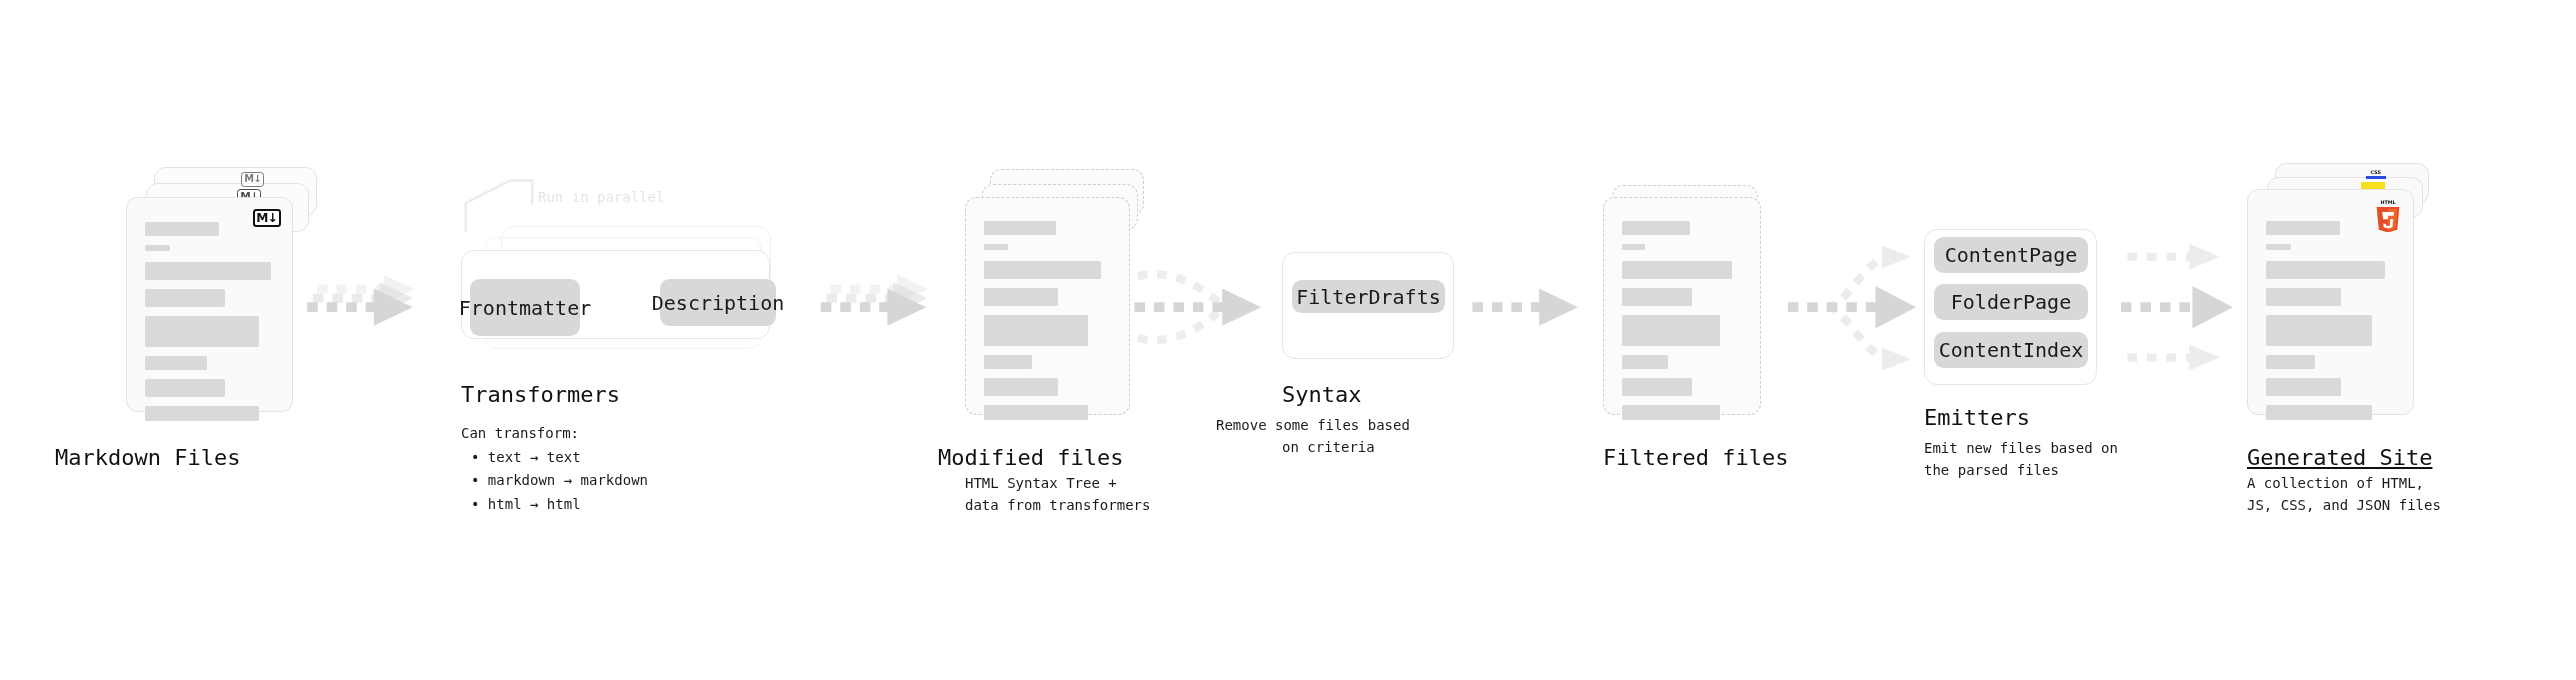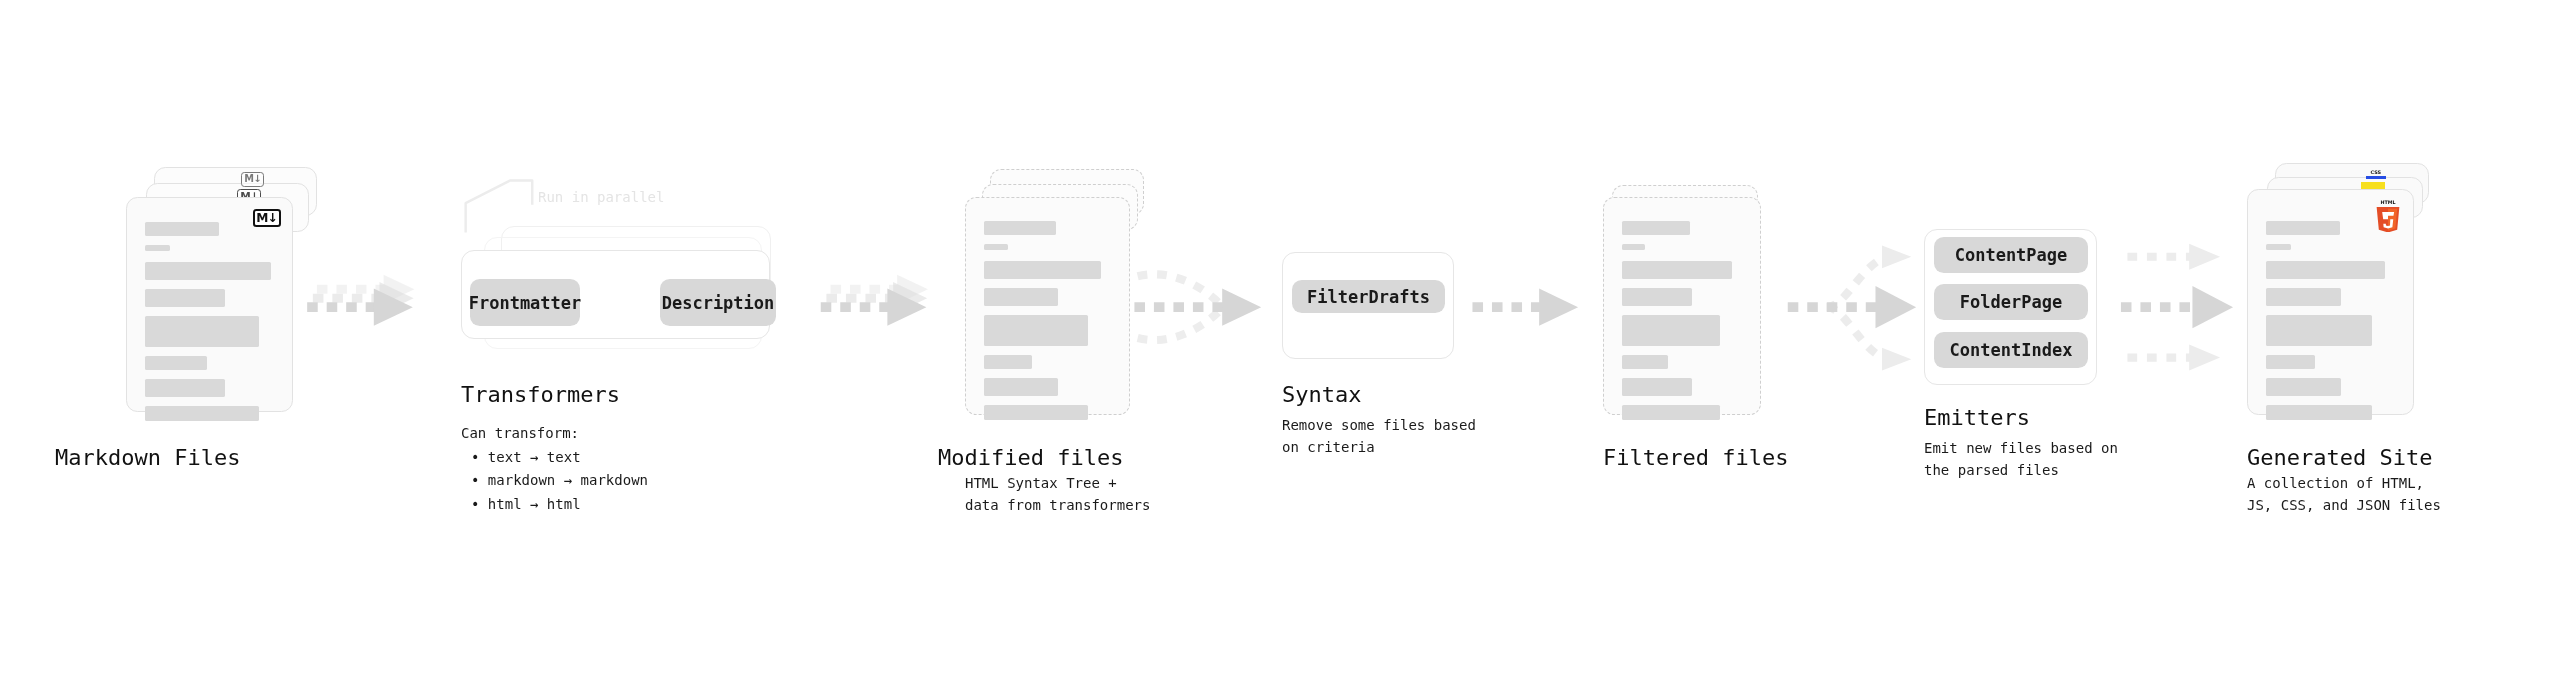--- a/index.html
+++ b/index.html
@@ -43,21 +43,21 @@
     position:absolute;box-sizing:border-box;
     border:1.6px solid #e6e6e6;border-radius:13px;background:#fff;
   }
   .groupbox.ghost1{border-color:#f0f0f0;background:transparent;}
   .groupbox.ghost2{border-color:#f4f4f4;background:transparent;}
 
   .chip{
     position:absolute;box-sizing:border-box;
     background:#d8d8d8;border-radius:9.8px;
     display:flex;align-items:center;justify-content:center;
-    font-size:17px;color:#1a1a1a;white-space:nowrap;font-weight:bold;
+    font-size:20px;color:#1a1a1a;white-space:nowrap;
   }
   .chip.f1{background:#e9e9e9;}
   .chip.f2{background:#f2f2f2;}
 
   
   .title{
     position:absolute;white-space:nowrap;
     font-size:22px;letter-spacing:0px;color:#111;
   }
   .sub{
@@ -192,21 +192,21 @@
     <div class="groupbox ghost1" style="left:501px;top:226px;width:270px;height:106px;"></div>
     <div class="groupbox ghost2" style="left:484px;top:237px;width:278px;height:112px;"></div>
 
     <div class="chip f2" style="left:524px;top:257px;width:93px;height:47px;"></div>
     <div class="chip f2" style="left:658px;top:257px;width:99px;height:47px;"></div>
     <div class="chip f1" style="left:498px;top:268px;width:98px;height:49px;"></div>
     <div class="chip f1" style="left:649px;top:268px;width:104px;height:49px;"></div>
 
     <div class="groupbox" style="left:461px;top:250px;width:309px;height:89px;"></div>
 
-    <div class="chip" style="left:470px;top:279px;width:110px;height:47px;">Frontmatter</div>
+    <div class="chip" style="left:470px;top:279px;width:110px;height:57px;">Frontmatter</div>
     <div class="chip" style="left:660px;top:279px;width:116px;height:47px;">Description</div>
 
     <div class="title" style="left:461px;top:382px;">Transformers</div>
 
     <div class="sub" style="left:461px;top:424px;">Can transform:</div>
     <div class="sub" style="left:471px;top:448px;">• text → text</div>
     <div class="sub" style="left:471px;top:471px;">• markdown → markdown</div>
     <div class="sub" style="left:471px;top:495px;">• html → html</div>
   </div>
 
@@ -230,21 +230,21 @@
     <div class="title" style="left:938px;top:445px;">Modified files</div>
     <div class="sub" style="left:965px;top:474px;">HTML Syntax Tree +</div>
     <div class="sub" style="left:965px;top:496px;">data from transformers</div>
   </div>
 
   <div>
     <div class="groupbox" style="left:1282px;top:252px;width:172px;height:107px;"></div>
     <div class="chip" style="left:1292px;top:280px;width:153px;height:33px;">FilterDrafts</div>
 
     <div class="title" style="left:1282px;top:382px;">Syntax</div>
-    <div class="sub" style="left:1282px;top:416px;">Remove some files based</div>
+    <div class="sub" style="left:1216px;top:416px;">Remove some files based</div>
     <div class="sub" style="left:1282px;top:438px;">on criteria</div>
   </div>
 
   <div>
     <div class="doc dashed" style="left:1612px;top:185px;width:146px;height:41px;background:#fcfcfc;"></div>
 
     <div class="doc dashed" style="left:1603px;top:197px;width:158px;height:218px;">
       <div class="lines" style="top:23px;">
         <div class="bar" style="width:57%;height:14px;"></div>
         <div class="bar" style="width:19%;height:5.7px;margin-bottom:11.4px;"></div>
@@ -298,19 +298,19 @@
         <div class="bar" style="width:19%;height:5.7px;margin-bottom:11.4px;"></div>
         <div class="bar" style="width:92%;height:18px;"></div>
         <div class="bar" style="width:58%;height:18px;"></div>
         <div class="bar" style="width:82%;height:31px;"></div>
         <div class="bar" style="width:38%;height:14px;"></div>
         <div class="bar" style="width:58%;height:18px;"></div>
         <div class="bar" style="width:82%;height:14.6px;"></div>
       </div>
     </div>
 
-    <div class="title" style="left:2247px;top:445px;">Generated Site</div>
+    <div class="title" style="left:2247px;top:445px;text-decoration:underline;">Generated Site</div>
     <div class="sub" style="left:2247px;top:474px;">A collection of HTML,</div>
     <div class="sub" style="left:2247px;top:496px;">JS, CSS, and JSON files</div>
   </div>
 
 </div>
 
 
 </body></html>

